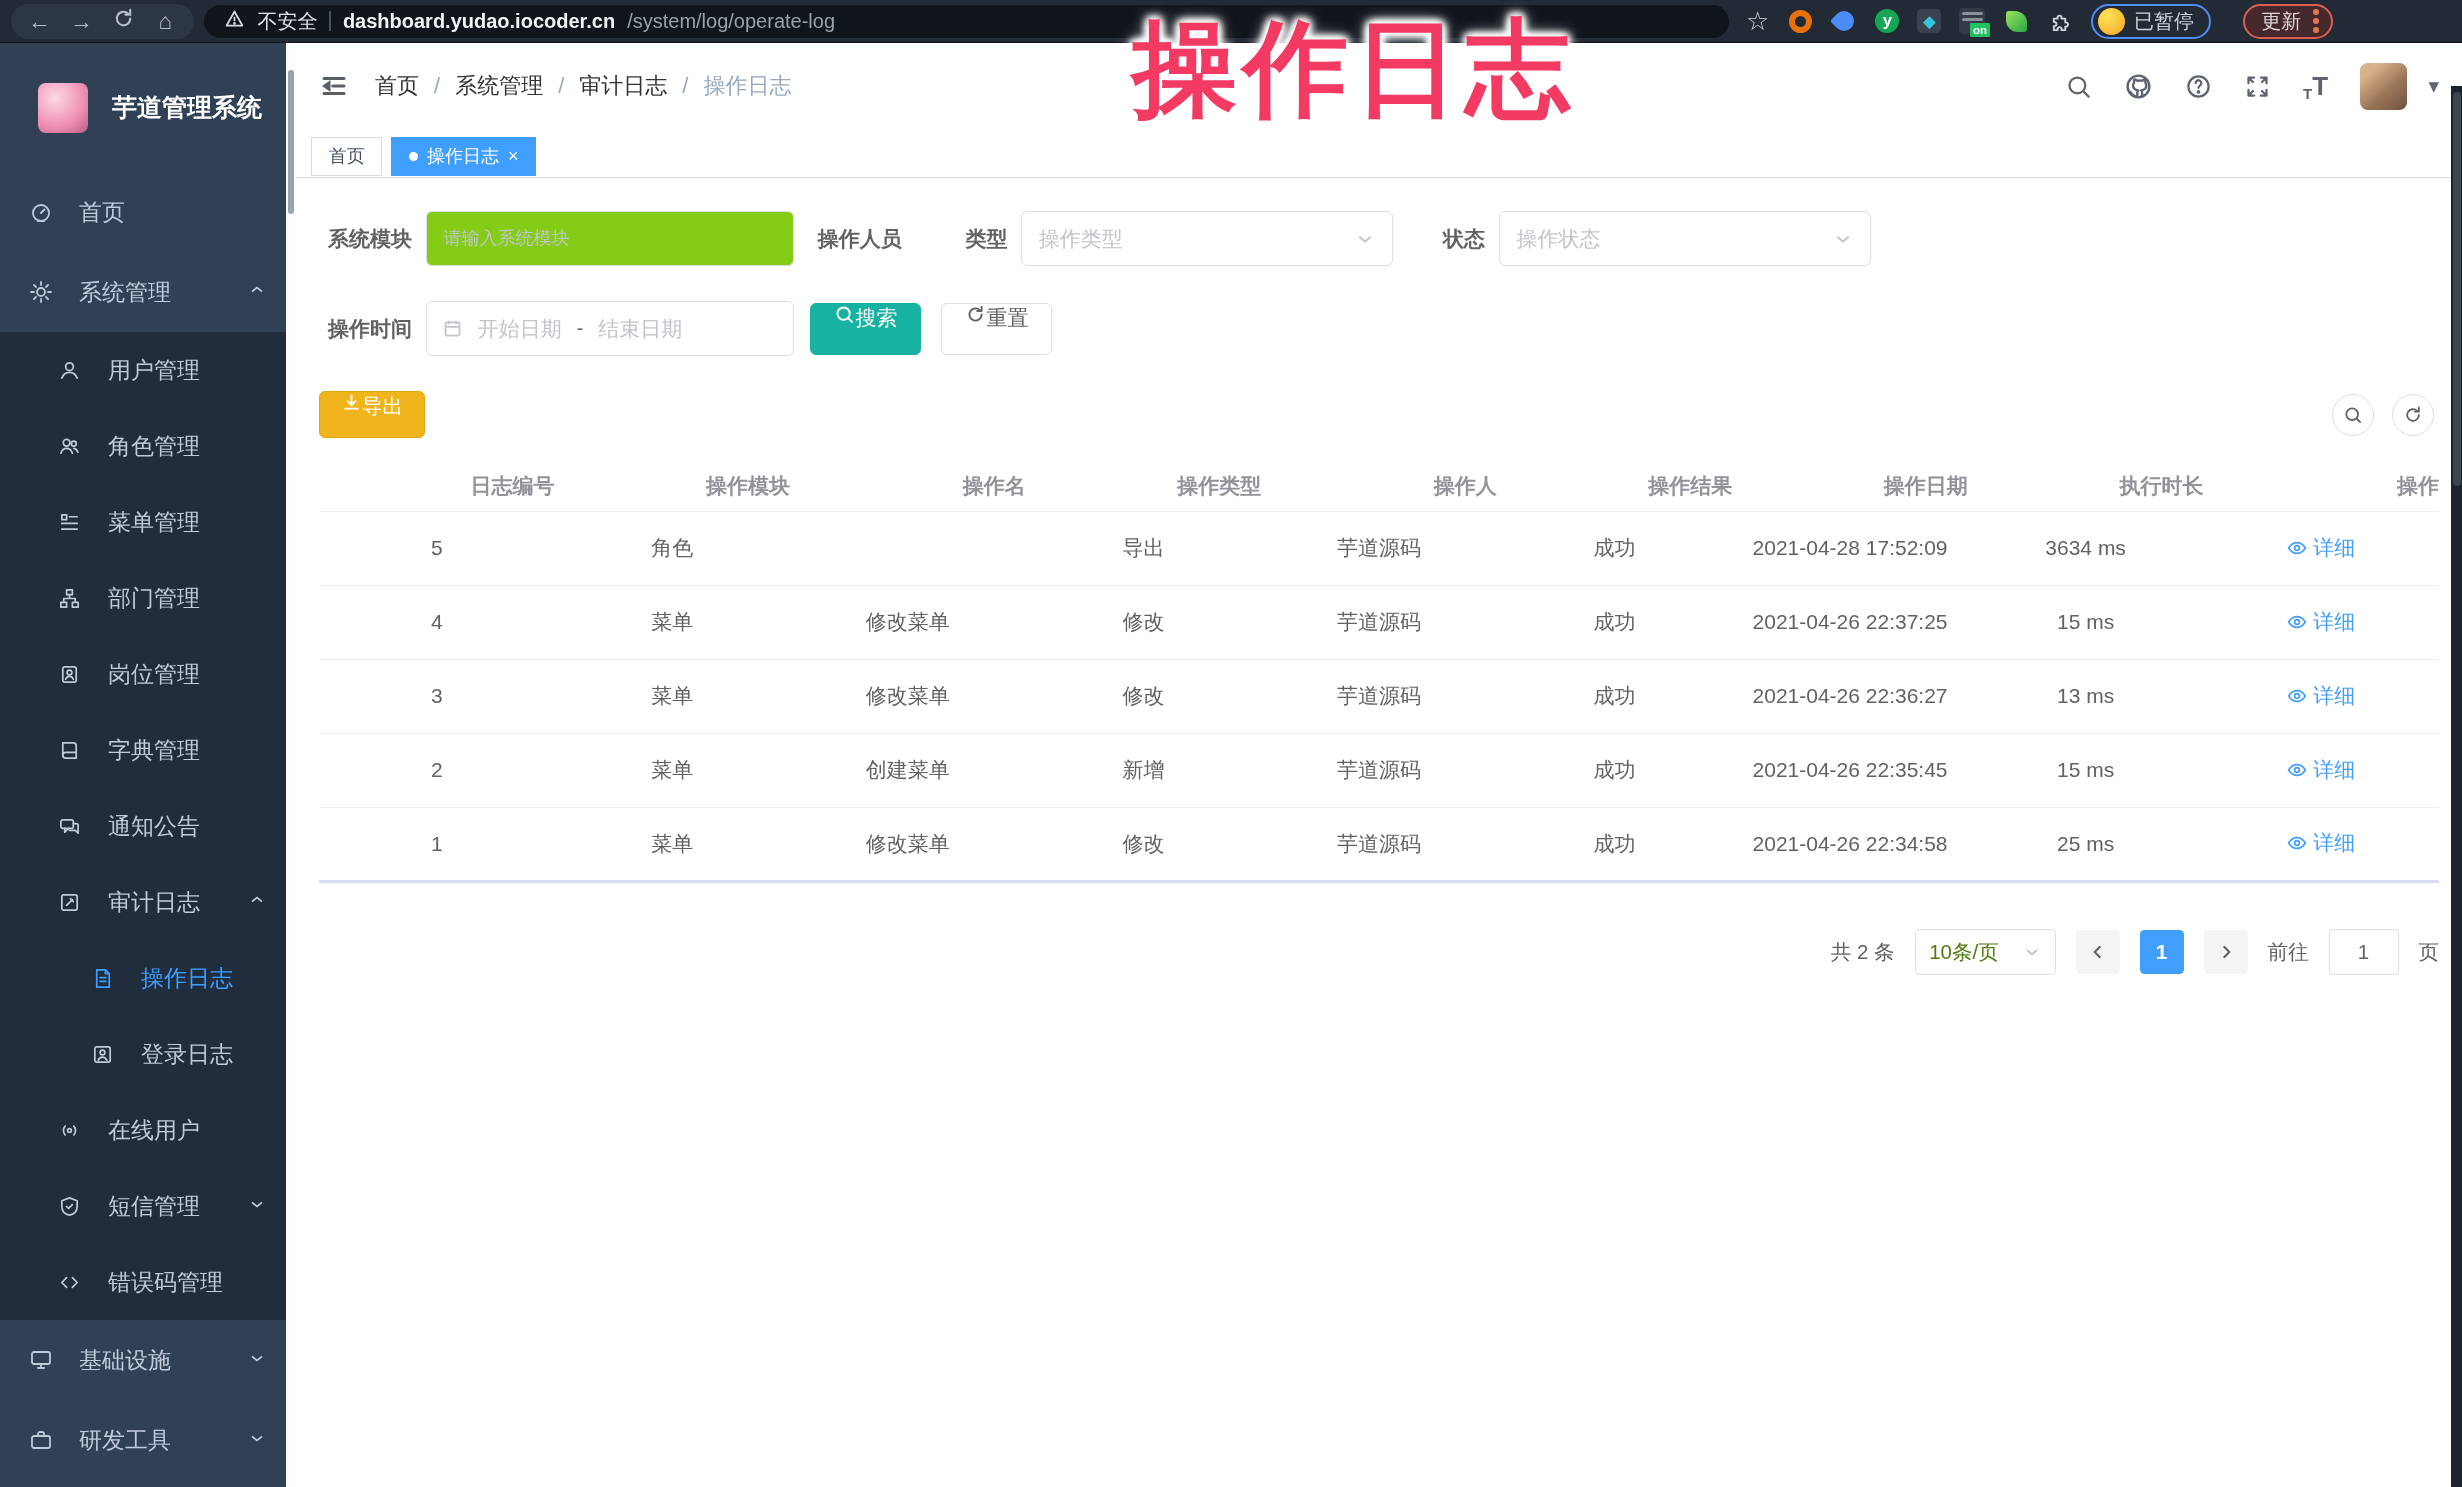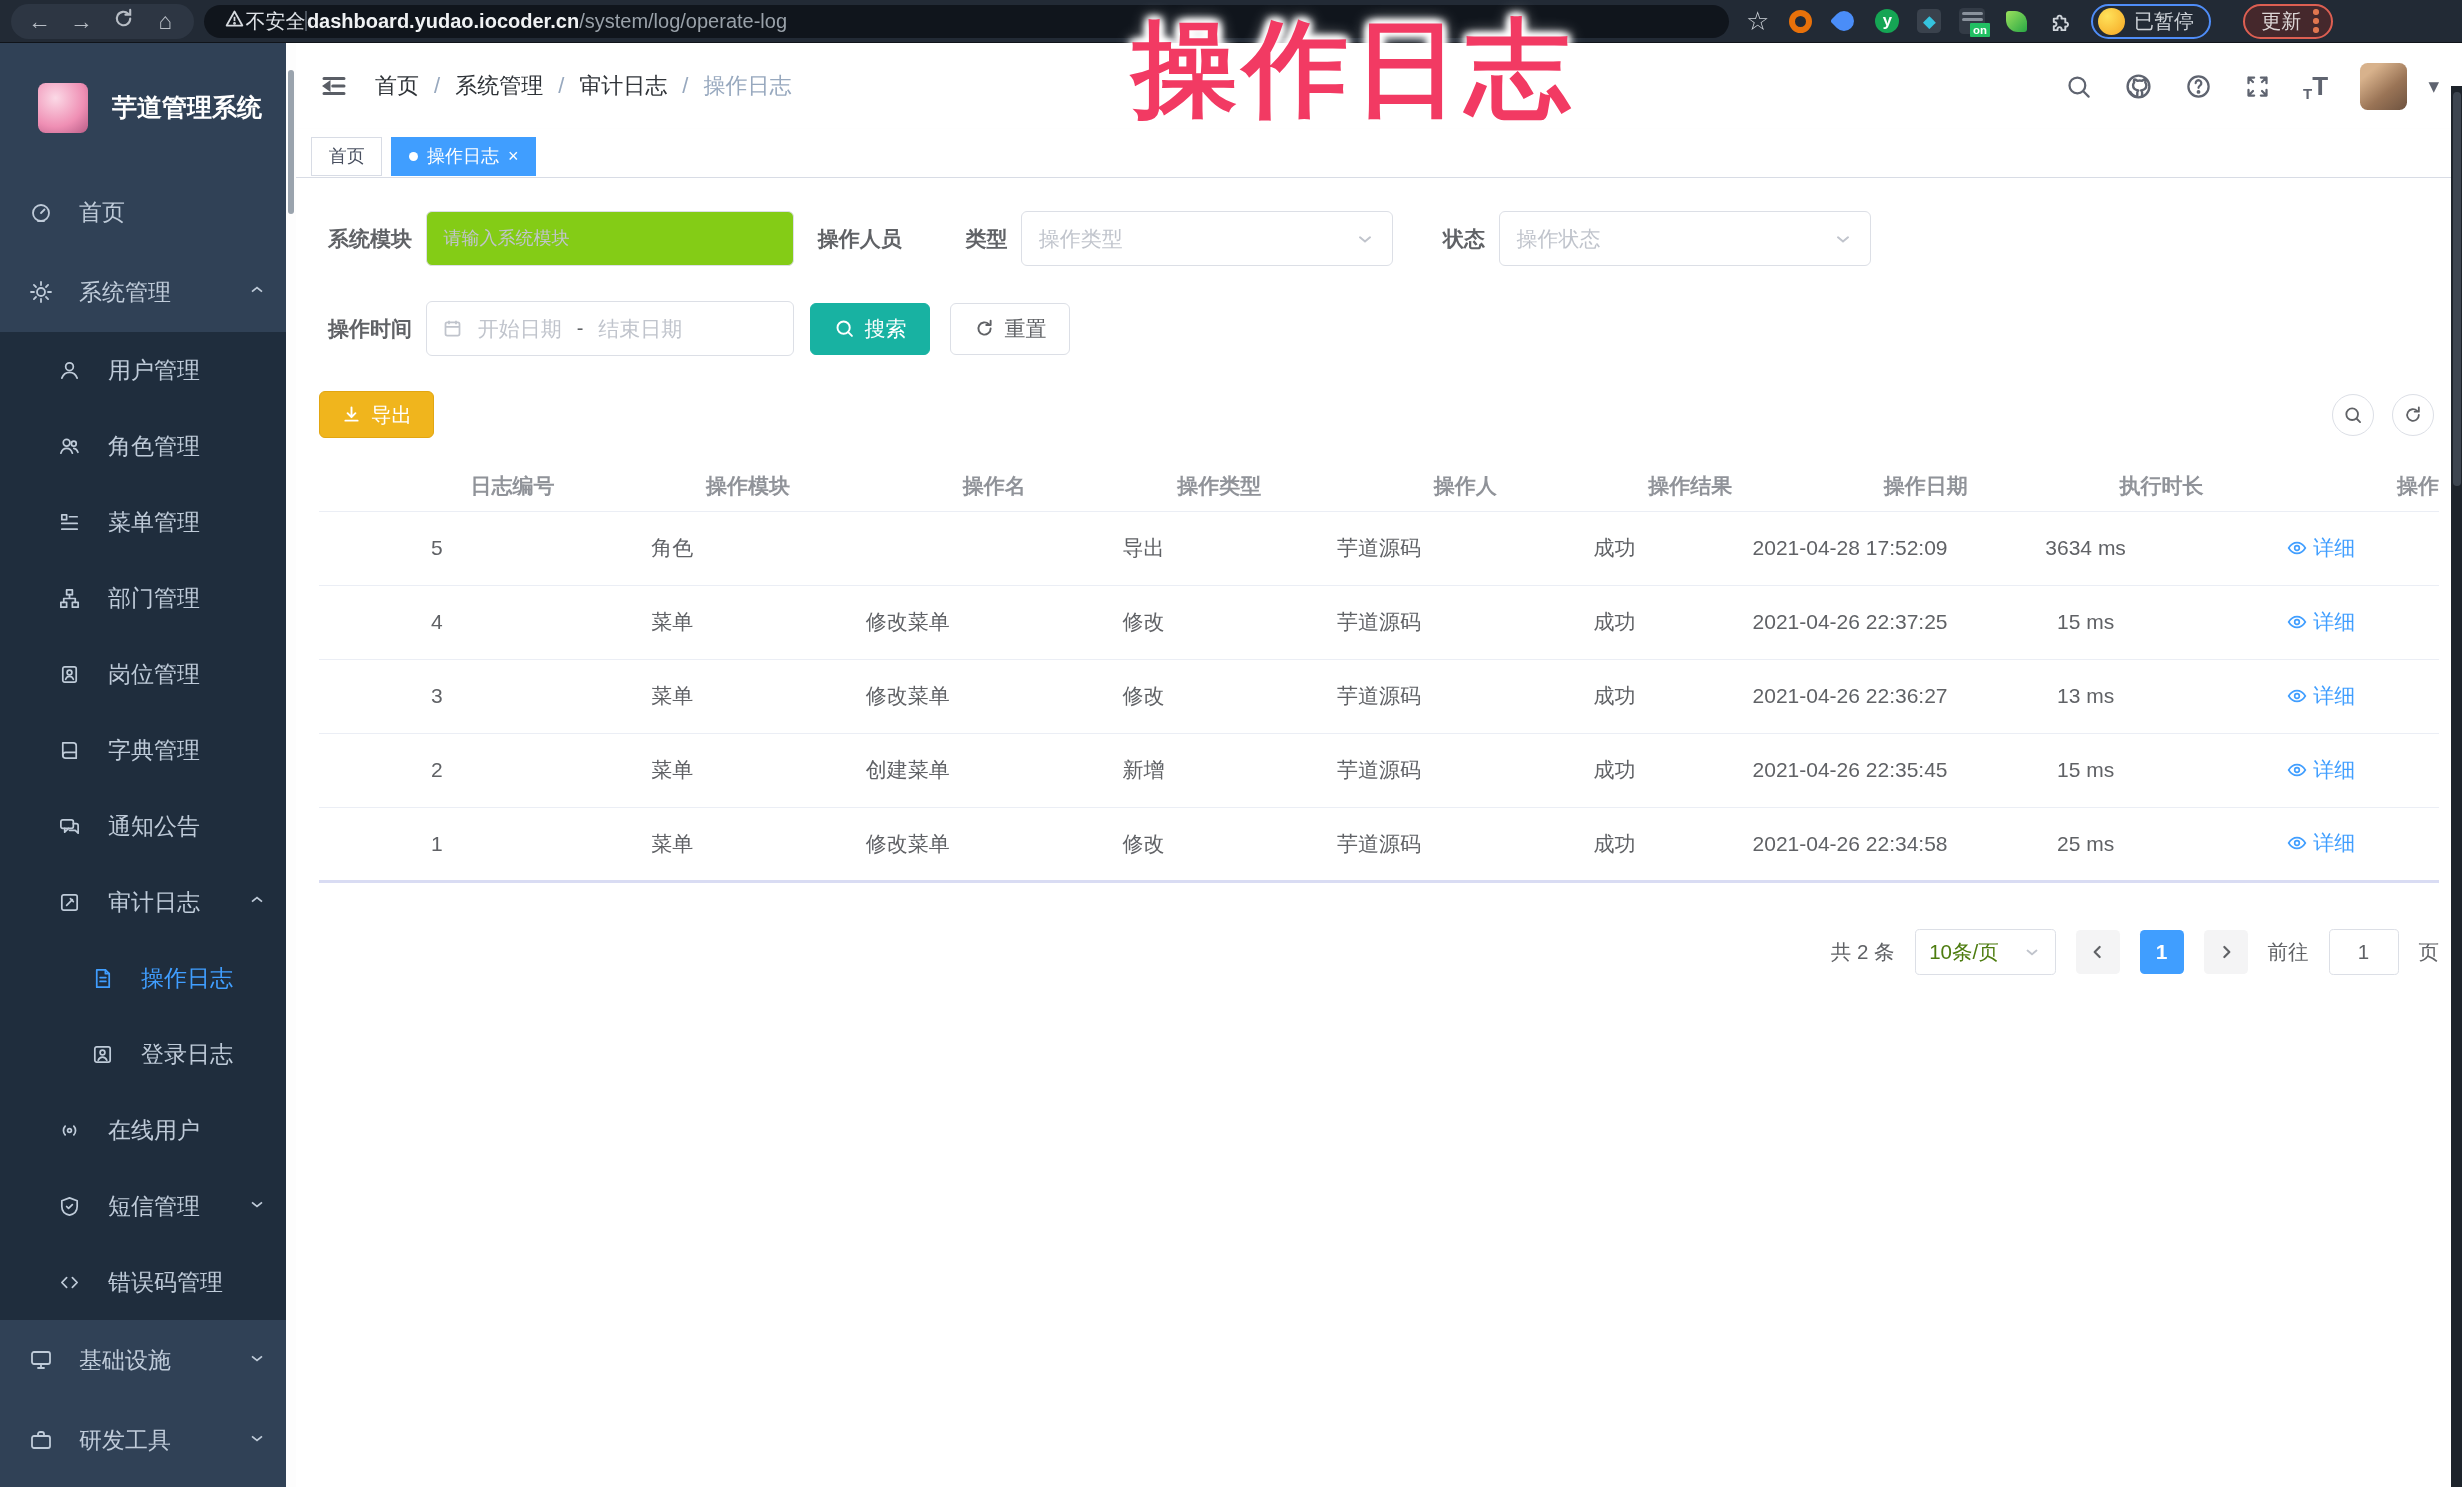--- a/index.html
+++ b/index.html
@@ -4,21 +4,21 @@
 <style>
   *{box-sizing:border-box;margin:0;padding:0}
   html,body{background:#fff}
   body{font-family:"Liberation Sans","DejaVu Sans",sans-serif}
   .screen{position:relative;width:2462px;height:1488px;overflow:hidden;background:#fff}
 
   
   .chrome{position:absolute;top:0;left:0;right:0;height:43px;background:#222a35;display:flex;align-items:center;padding:0 10.6px;border-bottom:1.5px solid #10141a}
   .chrome-left{display:flex;align-items:center;background:#2d3643;border-radius:18px;height:35px;padding:0 7.6px}
   .nav-glyph{width:42px;text-align:center;font-size:23px;color:#b7bdc5;cursor:pointer}
-  .url-pill{margin-left:10.6px;width:1525px;height:33px;background:#10151c;border-radius:16.7px;display:flex;align-items:center;padding:0 20px;font-size:20px;color:#dfe3e8}
+  .url-pill{margin-left:10.6px;width:1525px;height:33px;background:#10151c;border-radius:16.7px;display:flex;align-items:center;padding:0 20px;gap:12px;font-size:20px;color:#dfe3e8}
   .url-sep{width:1.5px;height:20px;background:#4a525c}
   .url-domain{color:#f0f2f4;font-weight:700}
   .url-path{color:#99a1a9}
   .chrome-right{display:flex;align-items:center;gap:18px;margin-left:16.7px}
   .ext{width:26px;height:26px;display:flex;align-items:center;justify-content:center;position:relative;cursor:pointer}
   .ext-ring{width:23px;height:23px;border-radius:50%;border:6px solid #e8710a}
   .ext-drop{width:20px;height:20px;background:#4a8df8;border-radius:50% 50% 50% 3px;transform:rotate(45deg)}
   .ext-green{width:24px;height:24px;border-radius:50%;background:#15a554;color:#fff;font-size:16.7px;font-weight:700;display:flex;align-items:center;justify-content:center}
   .ext-dark{width:24px;height:24px;border-radius:4.6px;background:#3a424d;color:#35c3de;font-size:16.7px;display:flex;align-items:center;justify-content:center}
   .ext-on{width:26px;height:26px;border-radius:4.6px;background:#333b46;position:relative}
@@ -87,21 +87,21 @@
   .w120{width:93px;text-align:right}
   .inp{width:368px;height:55px;border:1.5px solid #dcdfe6;border-radius:6px;font-size:18px;color:#606266;padding:0 16.7px;background:#84cc16;outline:none}
   .inp::placeholder{color:#c0c4cc}
   .sel{width:372px;height:55px;border:1.5px solid #dcdfe6;border-radius:6px;display:flex;align-items:center;justify-content:space-between;padding:0 16.7px;font-size:21px;color:#c0c4cc;background:#fff;cursor:pointer}
   .sel svg{stroke:#c0c4cc;fill:none;stroke-width:2.4;stroke-linecap:round}
   .gap-big{margin-left:50px}
   .gap-mid{margin-left:15px}
   .daterange{width:368px;height:55px;border:1.5px solid #dcdfe6;border-radius:6px;display:flex;align-items:center;gap:15px;padding:0 15px;font-size:21px;color:#c0c4cc;background:#fff;cursor:text}
   .daterange svg{stroke:#c0c4cc;fill:none;stroke-width:2}
   .range-sep{color:#606266;font-size:20px}
-  .btn{height:52px;border-radius:6px;font-size:21px;display:inline-flex;align-items:center;gap:9px;padding:0 23px;border:1.5px solid transparent;cursor:pointer;white-space:nowrap}
+  .btn{height:52px;border-radius:6px;font-size:21px;display:inline-flex;padding:0 23px;border:1.5px solid transparent;cursor:pointer;white-space:nowrap}
   .btn svg{stroke:currentColor;fill:none;stroke-width:2.2;stroke-linecap:round;stroke-linejoin:round}
   .btn-search{background:#18b2a2;border-color:#18b2a2;color:#fff;margin-left:16.7px}
   .btn-reset{background:#fff;border-color:#dcdfe6;color:#606266;margin-left:20px}
   .toolbar{display:flex;align-items:center;margin-bottom:23px}
   .btn-export{background:#f0b51d;border-color:#e2a611;color:#fff;height:47px;padding:0 21px;font-size:20.5px}
   .tool-circles{margin-left:auto;display:flex;gap:18px;margin-right:4.6px}
   .circle-btn{width:42px;height:42px;border-radius:50%;border:1.5px solid #dcdfe6;background:#fff;display:flex;align-items:center;justify-content:center;cursor:pointer}
   .circle-btn svg{stroke:#606266;fill:none;stroke-width:2.2;stroke-linecap:round;stroke-linejoin:round}
 
   

